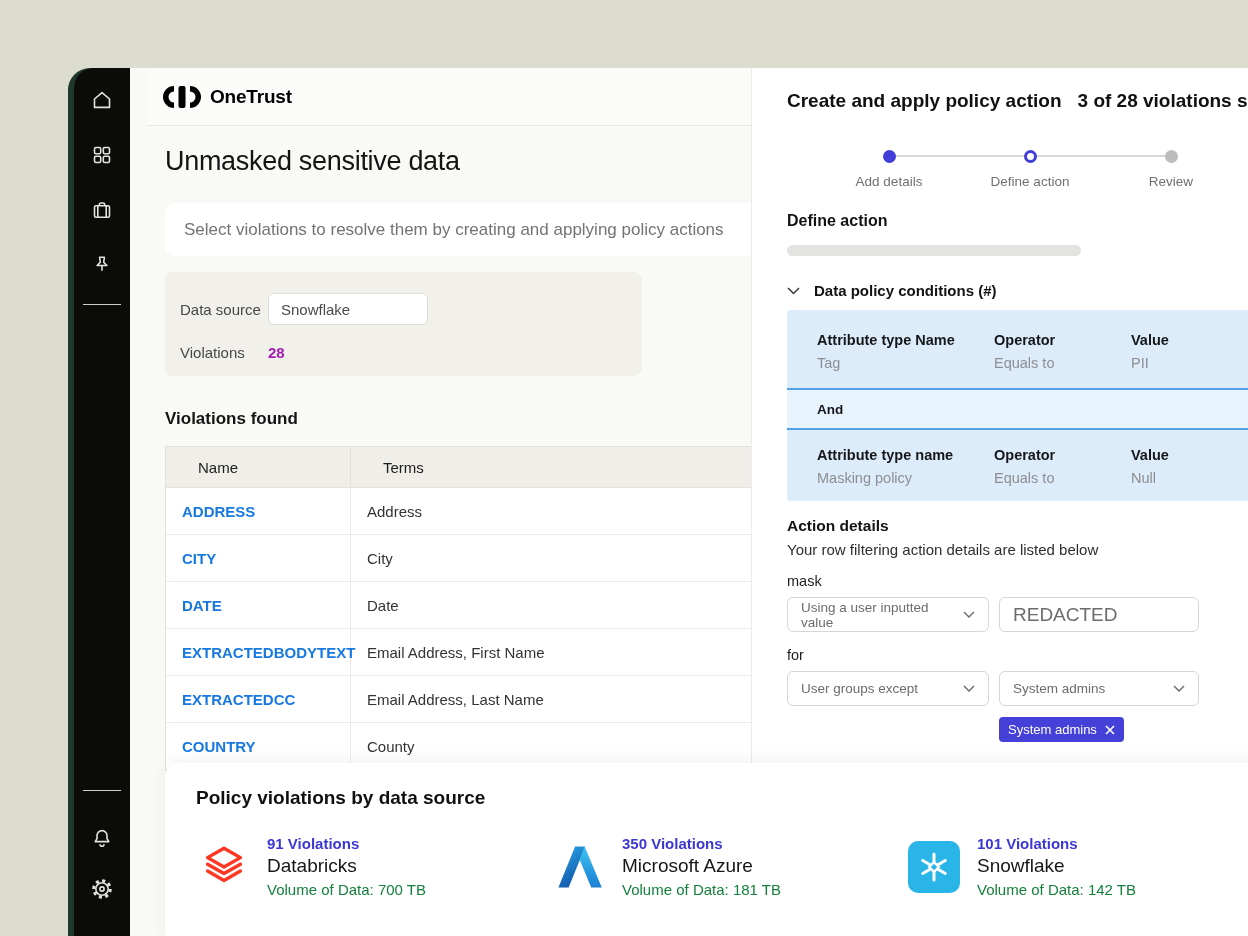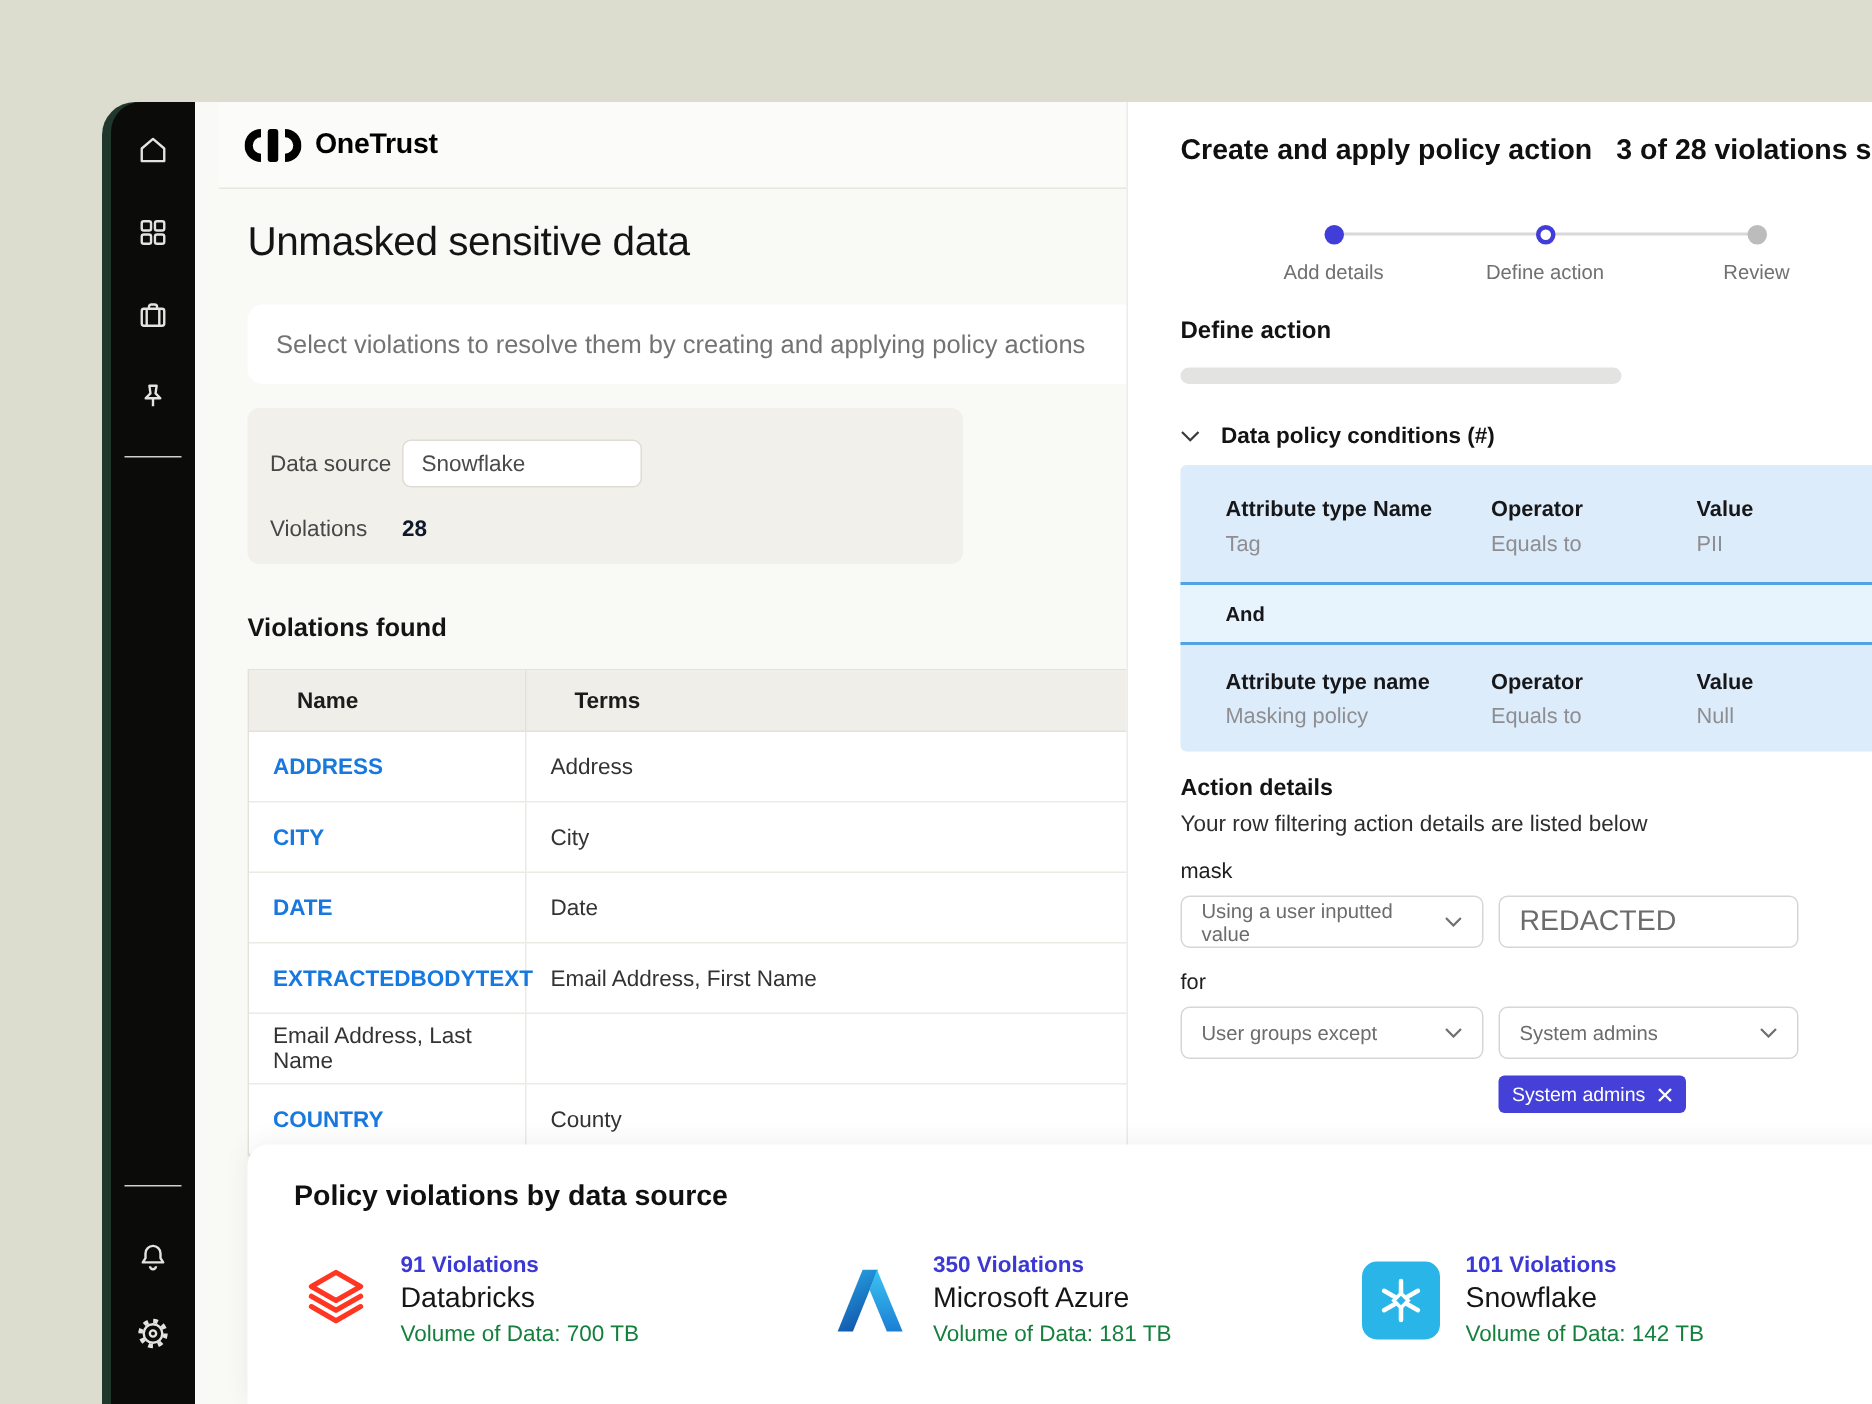--- a/index.html
+++ b/index.html
@@ -29,25 +29,25 @@
   
   .page-title{position:absolute;left:35px;top:20px;font-size:27px;font-weight:normal;color:#141414;letter-spacing:-.3px;}
   .desc-card{position:absolute;left:35px;top:77px;width:880px;height:53px;background:#fff;border-radius:10px;
     display:flex;align-items:center;padding:0 19px;box-sizing:border-box;color:#737373;font-size:17px;}
   .info-box{position:absolute;left:35px;top:146px;width:477px;height:104px;background:#f1f0ea;
     border-radius:8px;padding:21px 15px;box-sizing:border-box;}
   .info-row{display:flex;align-items:center;height:32px;margin-bottom:11px;}
   .info-label{width:88px;font-size:15px;color:#474747;flex-shrink:0;}
   .ds-input{width:160px;height:32px;background:#fff;border:1px solid #dedcd4;border-radius:6px;
     font-size:15px;color:#4a4a4a;padding:0 12px;box-sizing:border-box;font-family:"Liberation Sans",sans-serif;outline:none;}
-  .info-value{font-size:15px;font-weight:bold;color:#0f172a;}
+  .info-value{font-size:15px;font-weight:bold;color:#a21caf;}
   .violations-title{position:absolute;left:35px;top:283px;font-size:17px;font-weight:bold;color:#141414;}
   .vtable{position:absolute;left:35px;top:320px;width:880px;background:#fff;border:1px solid #e3e1d9;}
   .vt-head{display:grid;grid-template-columns:185px 1fr;background:#efeee8;border-bottom:1px solid #e3e1d9;height:40px;}
-  .vt-head div{display:flex;align-items:center;padding-left:32px;font-size:15px;font-weight:bold;color:#1c1c1c;}
+  .vt-head div{display:flex;align-items:center;padding-left:32px;font-size:15px;font-weight:normal;color:#1c1c1c;}
   .vt-head div:first-child{border-right:1px solid #e3e1d9;}
   .vt-row{display:grid;grid-template-columns:185px 1fr;height:46px;border-bottom:1px solid #eceae3;}
   .vt-row div{display:flex;align-items:center;padding-left:16px;font-size:15px;color:#333;}
   .vt-row div:first-child{border-right:1px solid #eceae3;}
   .vt-link{color:#1779e0;font-weight:bold;cursor:pointer;}
   
   .right-panel{position:absolute;left:621px;top:0;bottom:0;width:640px;background:#fff;z-index:2;
     border-left:1px solid #ebebe7;padding:0 0 0 35px;box-sizing:border-box;}
   .wizard-title{margin-top:22px;font-size:19px;font-weight:bold;color:#101010;white-space:nowrap;}
   .wizard-sel{margin-left:16px;}
@@ -202,20 +202,23 @@
               </div>
             <div>Date</div>
           </div>
           <div class="vt-row">
             <div>
                 <span class="vt-link">EXTRACTEDBODYTEXT</span>
               </div>
             <div>Email Address, First Name</div>
           </div>
           <div class="vt-row">
+            <div>
+                <span class="vt-link">EXTRACTEDCC</span>
+              </div>
             <div>Email Address, Last Name</div>
           </div>
           <div class="vt-row">
             <div>
                 <span class="vt-link">COUNTRY</span>
               </div>
             <div>County</div>
           </div>
         </div>
 

